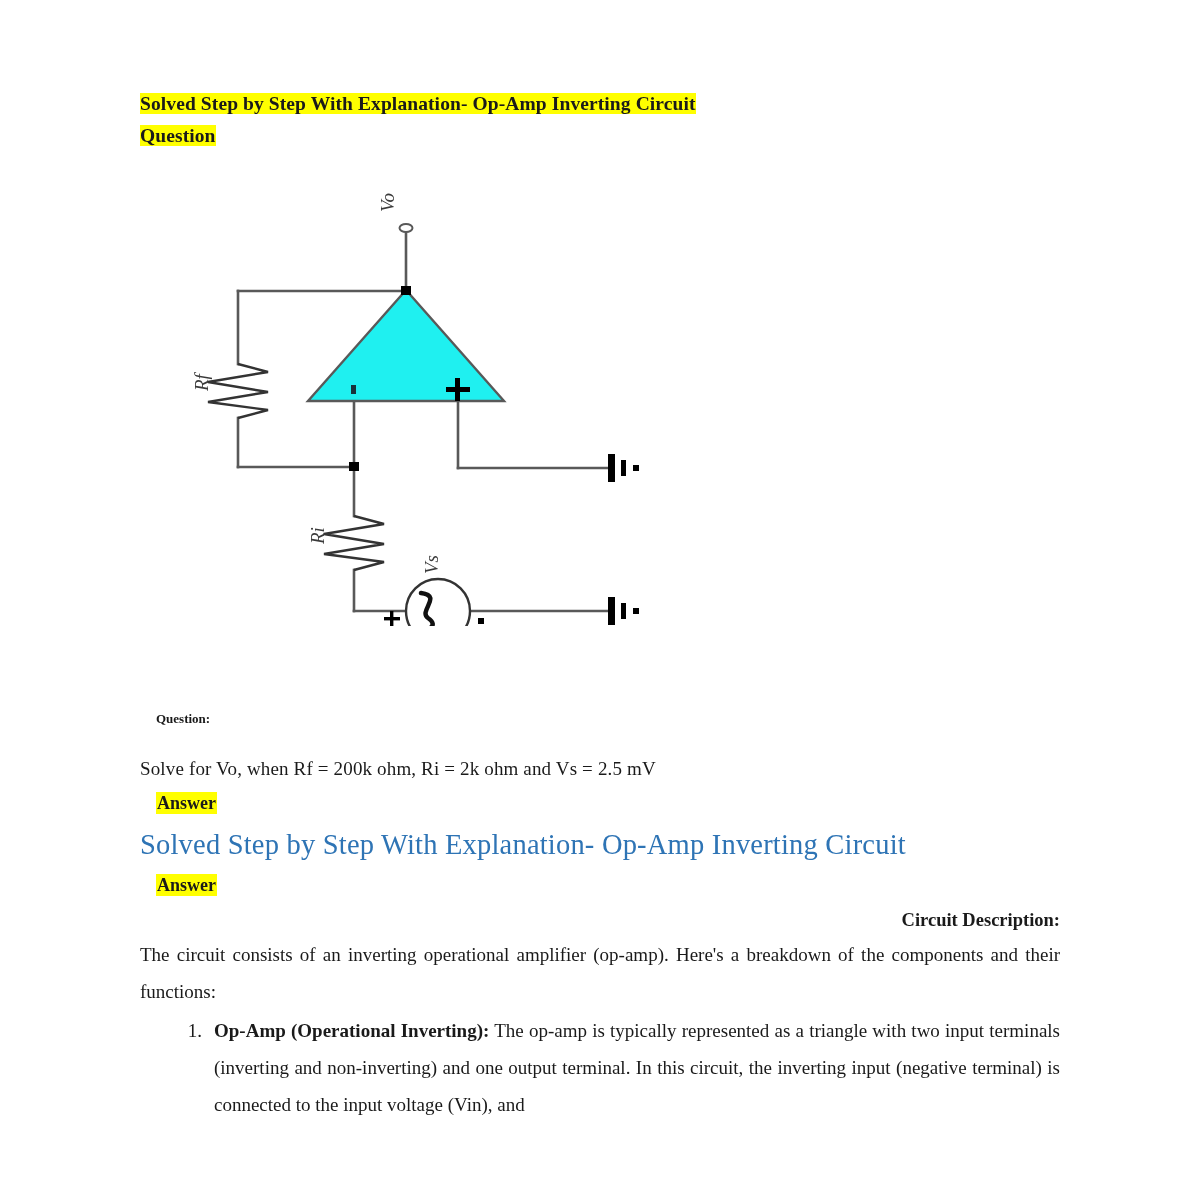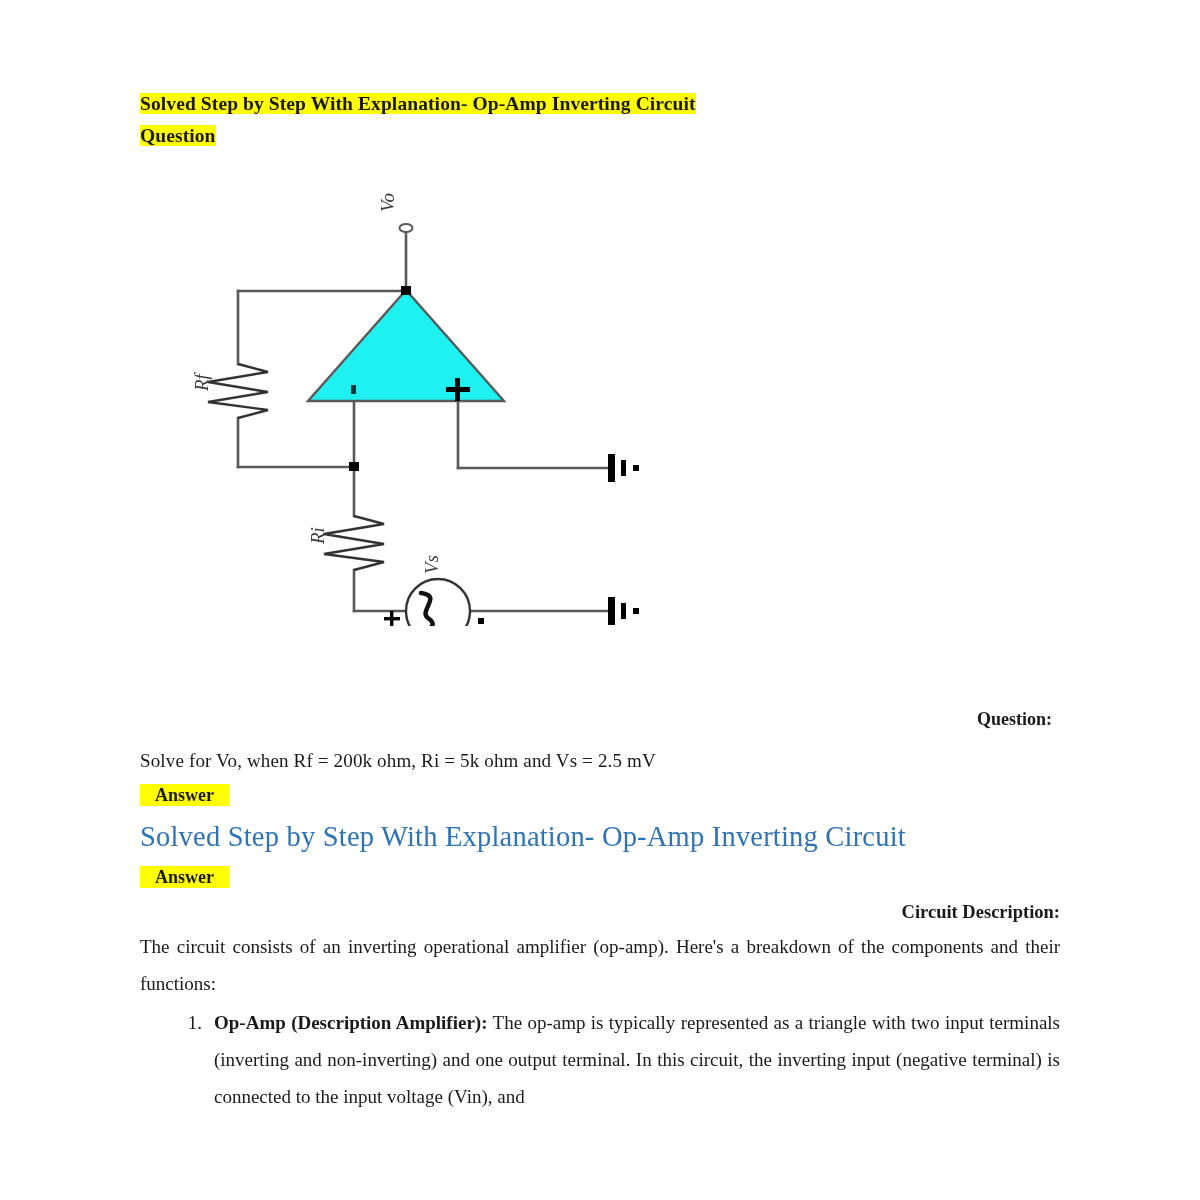--- a/index.html
+++ b/index.html
@@ -36,39 +36,38 @@
     letter-spacing: 0.1px;
     margin: 0;
     width: 690px;
   }
   .hl {
     background: #ffff00;
     box-decoration-break: clone;
     -webkit-box-decoration-break: clone;
   }
   .q-label {
-    font-size: 18px;
+    font-size: 13px;
     font-weight: bold;
     line-height: 34px;
-    margin: 8px;
-    text-align: right;
+    margin: 16px;
   }
   .q-text {
     font-size: 19px;
     line-height: 34px;
     margin: 0;
     letter-spacing: 0.15px;
   }
   .answer-tag {
     font-size: 18px;
     font-weight: bold;
     line-height: 34px;
     margin: 0;
   }
-  .answer-tag span.hl { padding: 1px 15px; }
+  .answer-tag span.hl { padding: 1px 1px; margin-left: 16px; }
   .blue-title {
     font-size: 28.5px;
     font-weight: normal;
     color: #2e74b5;
     line-height: 42px;
     margin: 0;
     letter-spacing: 0.2px;
   }
   .sub-head {
     font-size: 18.5px;
@@ -203,29 +202,29 @@
         <g font-family="Liberation Serif, serif" font-style="italic" fill="#3a3a3a">
           <text x="228" y="40" font-size="19" transform="rotate(-90 228 40) translate(14,-12)">Vo</text>
           <text x="30" y="205" font-size="19" transform="rotate(-90 30 205)">Rf</text>
           <text x="146" y="358" font-size="19" transform="rotate(-90 146 358)">Ri</text>
           <text x="260" y="388" font-size="19" transform="rotate(-90 260 388)">Vs</text>
         </g>
       </svg>
     </div>
 
     <p class="q-label" style="margin-top:76px;">Question:</p>
-    <p class="q-text">Solve for Vo, when Rf = 200k ohm, Ri = 5k ohm and Vs = 2.5 mV</p>
+    <p class="q-text">Solve for Vo, when Rf = 200k ohm, Ri = 2k ohm and Vs = 2.5 mV</p>
 
     <p class="answer-tag"><span class="hl">Answer</span></p>
 
     <p class="blue-title" style="margin-top:4px;">Solved Step by Step With  Explanation- Op-Amp Inverting Circuit</p>
 
     <p class="answer-tag" style="margin-top:2px;"><span class="hl">Answer</span></p>
 
     <p class="sub-head" style="margin-top:2px;">Circuit Description:</p>
     <p class="body-par">The circuit consists of an inverting operational amplifier (op-amp). Here's a breakdown of the components and their functions:</p>
 
     <ol class="numlist" style="margin-top:2px;">
-      <li><span class="b">Op-Amp (Description Amplifier):</span><span> The op-amp is typically represented as a triangle with two input terminals (inverting and non-inverting) and one output terminal. In this circuit, the inverting input (negative terminal) is connected to the input voltage (Vin), and</span></li>
+      <li><span class="b">Op-Amp (Operational Inverting):</span><span> The op-amp is typically represented as a triangle with two input terminals (inverting and non-inverting) and one output terminal. In this circuit, the inverting input (negative terminal) is connected to the input voltage (Vin), and</span></li>
     </ol>
 
   </div>
 </div>
 
 </body></html>

